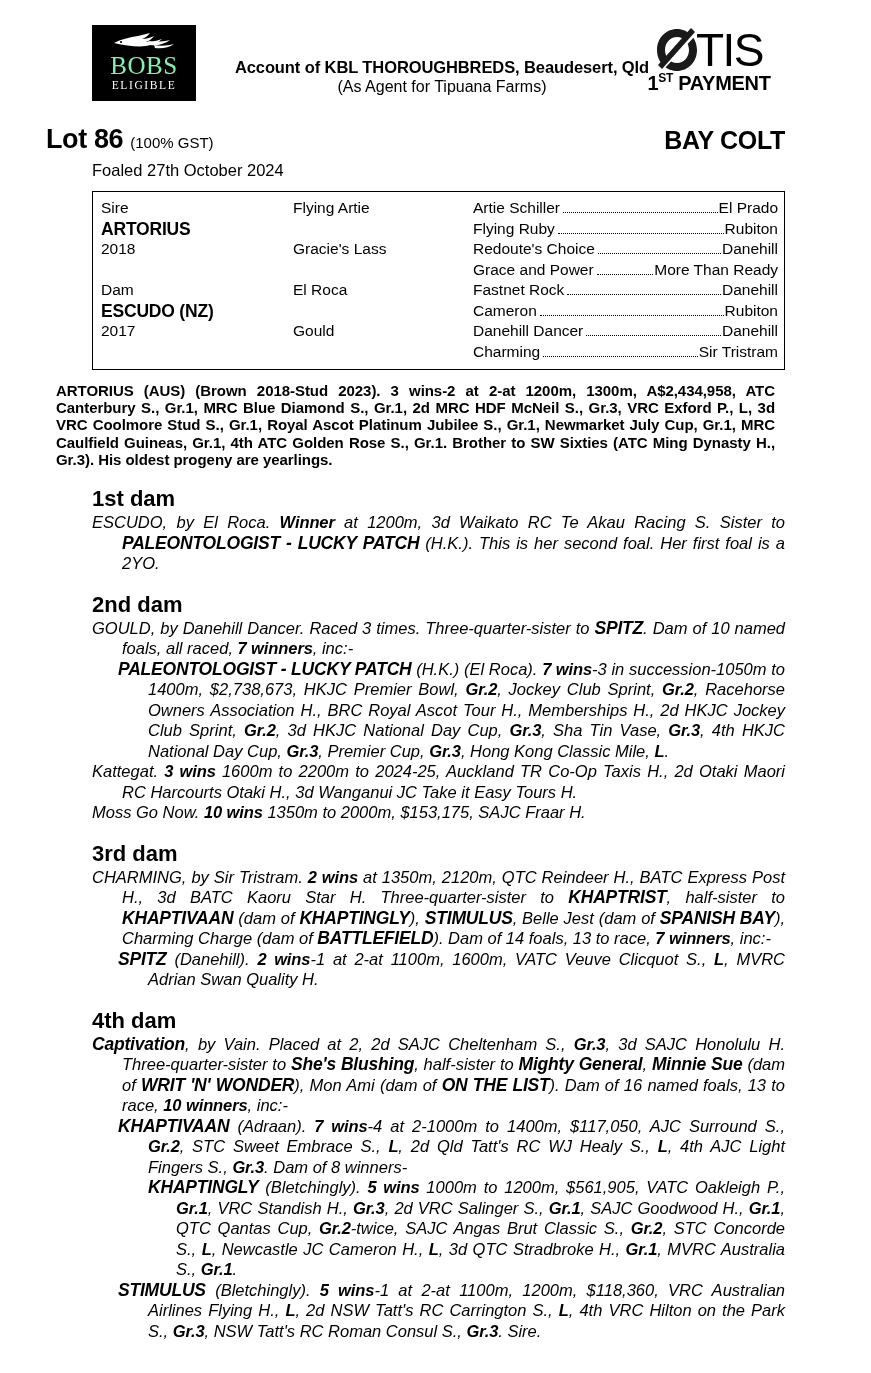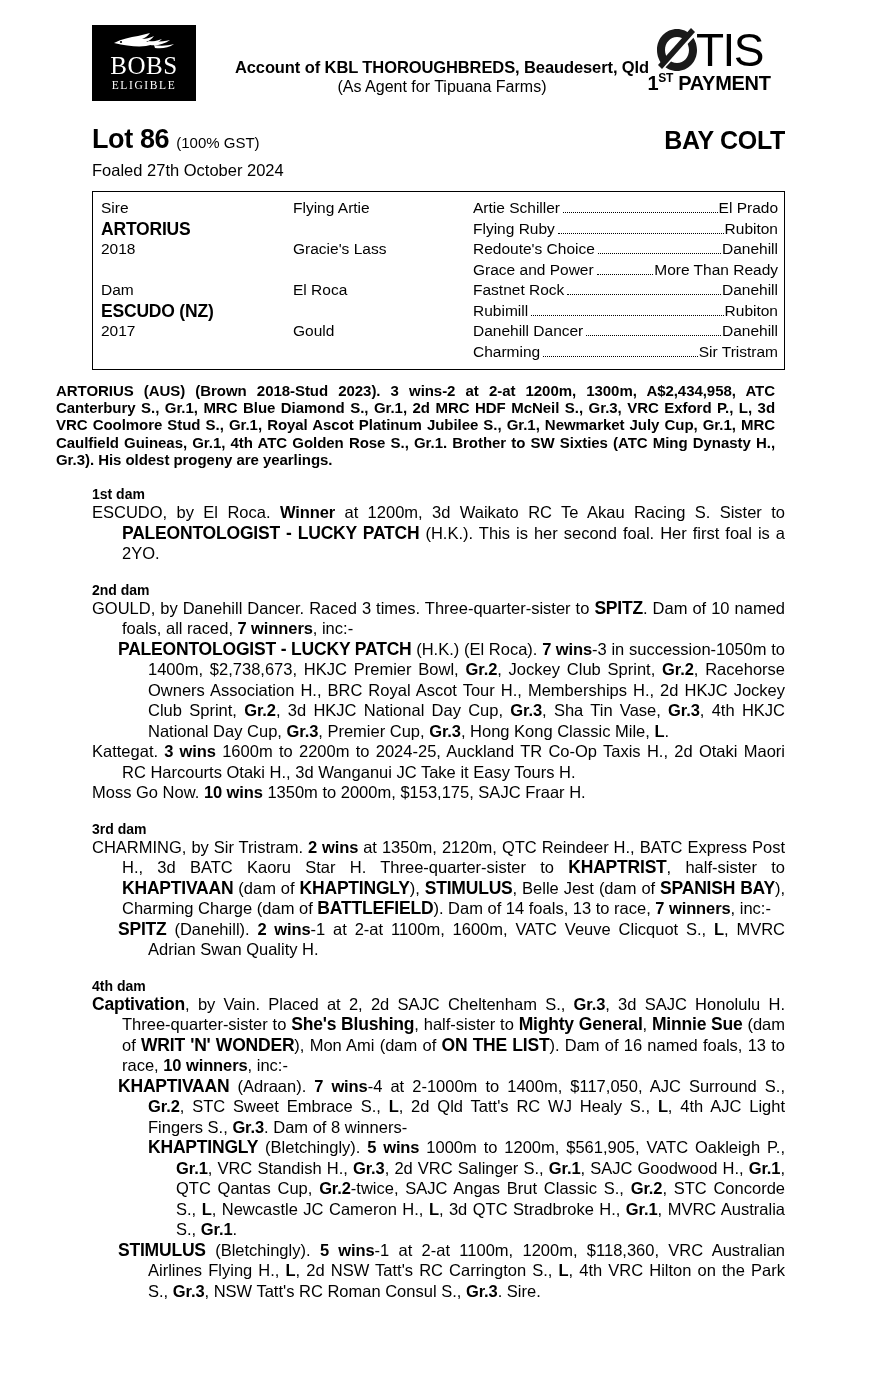--- a/index.html
+++ b/index.html
@@ -41,21 +41,21 @@
     justify-content: flex-start;
     padding-top: 2px;
     box-sizing: border-box;
   }
   .bobs-horse {
     width: 64px;
     height: 24px;
     margin-top: 3px;
   }
   .bobs-word {
-    color: #ffffff;
+    color: #86efac;
     font-family: "Liberation Serif", serif;
     font-size: 25px;
     font-weight: 400;
     letter-spacing: 0.5px;
     line-height: 26px;
     margin-top: -1px;
   }
   .bobs-sub {
     color: #ffffff;
     font-family: "Liberation Serif", serif;
@@ -113,21 +113,21 @@
     margin-top: -1px;
   }
   .otis-payment sup {
     font-size: 12px;
     vertical-align: super;
   }
 
   
   .lot-row {
     position: relative;
-    margin: 2px 86px 0 92px;
+    margin: 2px 86px 0 46px;
     height: 30px;
   }
   .lot-no {
     position: absolute;
     left: 0;
     top: 0;
     font-size: 27px;
     font-weight: bold;
     letter-spacing: -0.4px;
   }
@@ -225,28 +225,29 @@
     font-size: 15px;
     font-weight: bold;
     line-height: 17.2px;
     text-align: justify;
     letter-spacing: -0.05px;
   }
 
   
   .dam-head {
     margin: 18px 0 0 92px;
-    font-size: 14px;
+    font-size: 22px;
     font-weight: bold;
   }
   .dam-body {
     margin: 0 86px 0 92px;
     font-size: 16.5px;
     line-height: 20.5px;
     text-align: justify;
+    font-style: italic;
   }
   .p1 { padding-left: 30px; text-indent: -30px; }
   .p2 { padding-left: 56px; text-indent: -30px; }
   .p3 { padding-left: 84px; text-indent: -28px; }
   .nm { font-weight: bold; letter-spacing: -0.1px; }
   .nm-lg { font-weight: bold; font-size: 17.5px; letter-spacing: -0.2px; }
   p { margin: 0; }
 </style>
 </head>
 <body>
@@ -337,21 +338,21 @@
           <div class="ped-c3">
             <span class="ped-name">Fastnet Rock</span>
             <span class="ped-dots"></span>
             <span class="ped-gp b">Danehill</span>
           </div>
         </div>
         <div class="ped-row">
           <div class="ped-c1 ped-big">ESCUDO (NZ)</div>
           <div class="ped-c2"></div>
           <div class="ped-c3">
-            <span class="ped-name">Rubimill</span>
+            <span class="ped-name">Cameron</span>
             <span class="ped-dots"></span>
             <span class="ped-gp b">Rubiton</span>
           </div>
         </div>
         <div class="ped-row">
           <div class="ped-c1">2017</div>
           <div class="ped-c2">Gould</div>
           <div class="ped-c3">
             <span class="ped-name">Danehill Dancer</span>
             <span class="ped-dots"></span>

